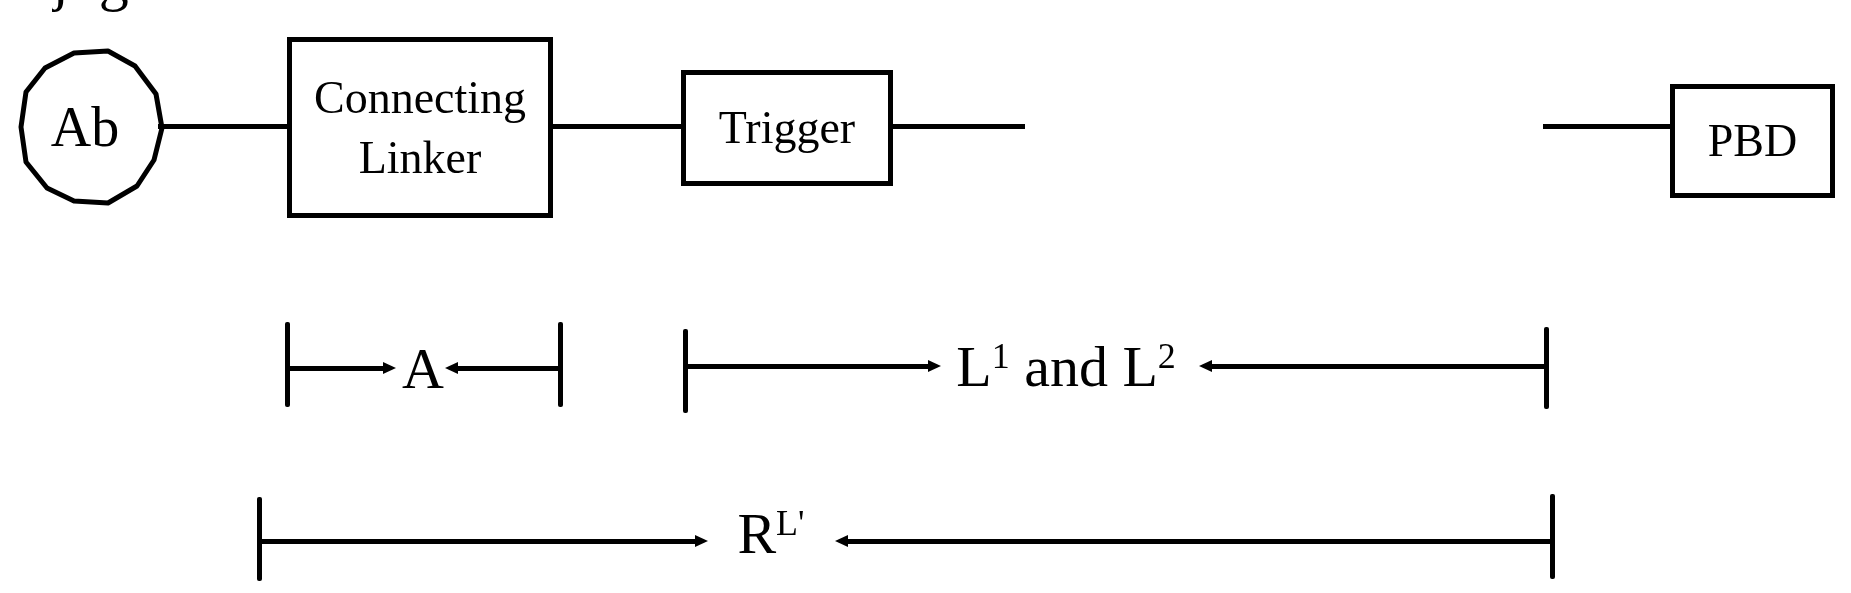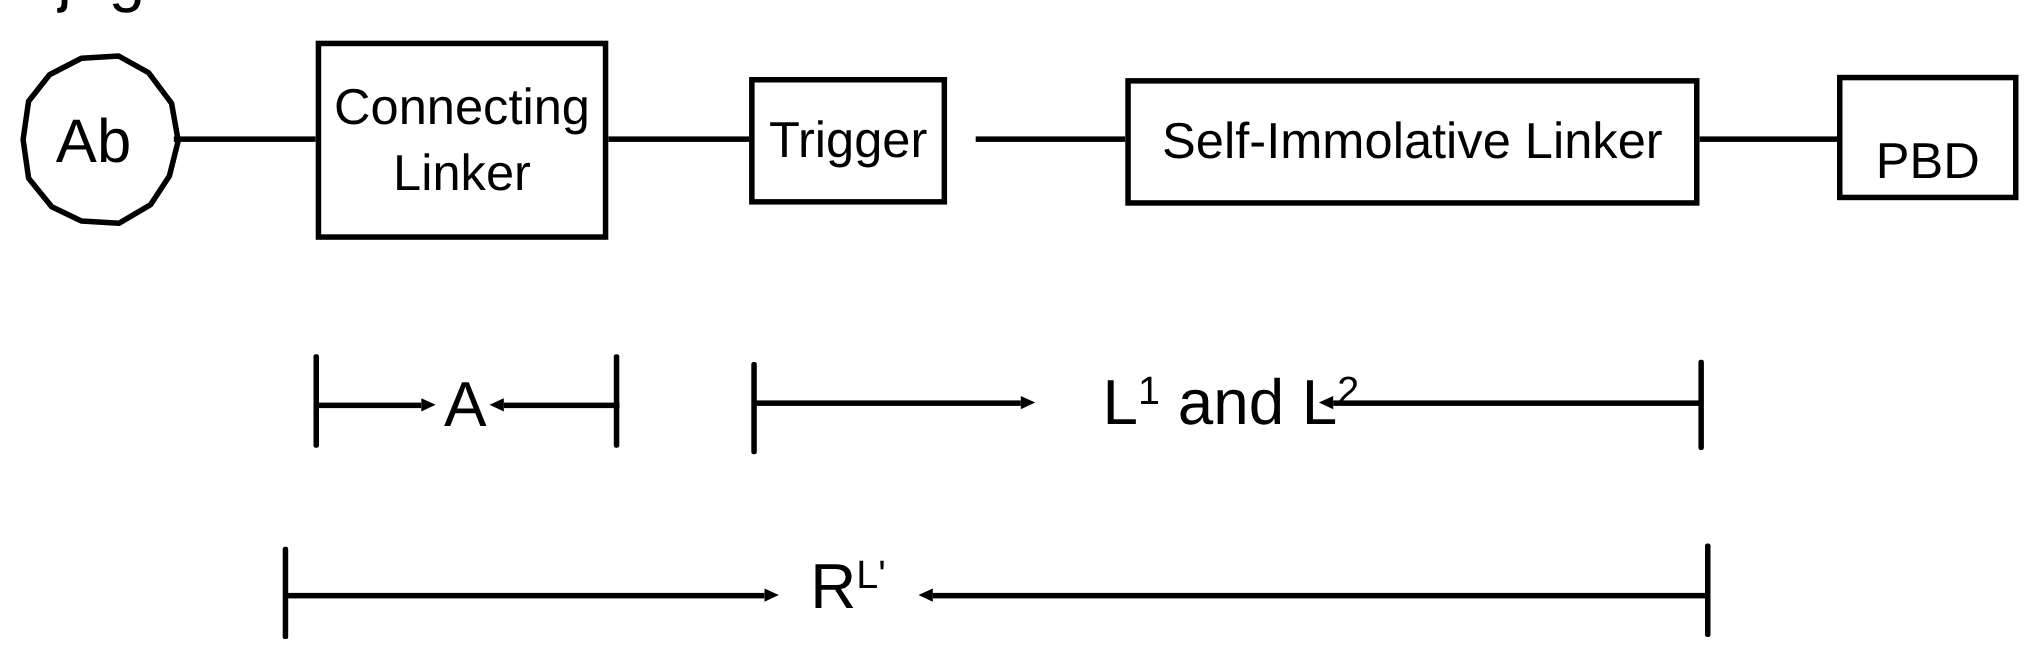--- a/index.html
+++ b/index.html
@@ -2,21 +2,21 @@
 <html><head>
 <meta charset="utf-8">
 <style>
   html, body { margin: 0; padding: 0; background: #ffffff; }
   .stage {
     position: relative;
     width: 1851px;
     height: 593px;
     background: #ffffff;
     color: #000000;
-    font-family: Liberation Sans, sans-serif;
+    font-family: Liberation Serif, serif;
     overflow: hidden;
   }
 
   
   .box {
     position: absolute;
     box-sizing: border-box;
     border: 5px solid #000;
     background: #fff;
     display: flex;
@@ -96,47 +96,44 @@
 
   <div class="connector" style="left:158px; top:124px; width:132px;"></div>
   <div class="connector" style="left:551px; top:124px; width:132px;"></div>
   <div class="connector" style="left:887px; top:124px; width:138px;"></div>
   <div class="connector" style="left:1543px; top:124px; width:129px;"></div>
 
   <div class="box" style="left:287px; top:37px; width:266px; height:181px;">
     <span>Connecting Linker</span>
   </div>
 
-  <div class="box" style="left:681px; top:70px; width:180px; height:116px;">
+  <div class="box" style="left:681px; top:70px; width:212px; height:116px;">
     <span>Trigger</span>
   </div>
 
-  <div class="box" style="left:1023px; top:71px; width:522px; height:116px;">
-    <span>Self-Immolative Linker</span>
-  </div>
 
-  <div class="box" style="left:1670px; top:68px; width:165px; height:114px;align-items:flex-end;">
+  <div class="box" style="left:1670px; top:84px; width:165px; height:114px;">
     <span>PBD</span>
   </div>
 
   <div class="vbar" style="left:285px; top:322px; height:85px;"></div>
   <div class="vbar" style="left:558px; top:322px; height:85px;"></div>
   <div class="hseg" style="left:287px; top:366px; width:96px;"></div>
   <div class="tip-right" style="left:383px; top:362px;"></div>
   <div class="bracket-label" style="left:423px; top:368px;">
     <span>A</span>
   </div>
   <div class="tip-left" style="left:445px; top:362px;"></div>
   <div class="hseg" style="left:458px; top:366px; width:105px;"></div>
 
   <div class="vbar" style="left:683px; top:329px; height:84px;"></div>
   <div class="vbar" style="left:1544px; top:327px; height:82px;"></div>
   <div class="hseg" style="left:685px; top:364px; width:243px;"></div>
   <div class="tip-right" style="left:928px; top:360px;"></div>
-  <div class="bracket-label" style="left:1119px; top:366px;">
+  <div class="bracket-label" style="left:1066px; top:366px;">
     <span>L</span><sup class="sup">1</sup><span> and L</span><sup class="sup">2</sup>
   </div>
   <div class="tip-left" style="left:1199px; top:360px;"></div>
   <div class="hseg" style="left:1212px; top:364px; width:335px;"></div>
 
   <div class="vbar" style="left:257px; top:497px; height:84px;"></div>
   <div class="vbar" style="left:1550px; top:494px; height:85px;"></div>
   <div class="hseg" style="left:259px; top:539px; width:436px;"></div>
   <div class="tip-right" style="left:695px; top:535px;"></div>
   <div class="bracket-label" style="left:771px; top:533px;">

